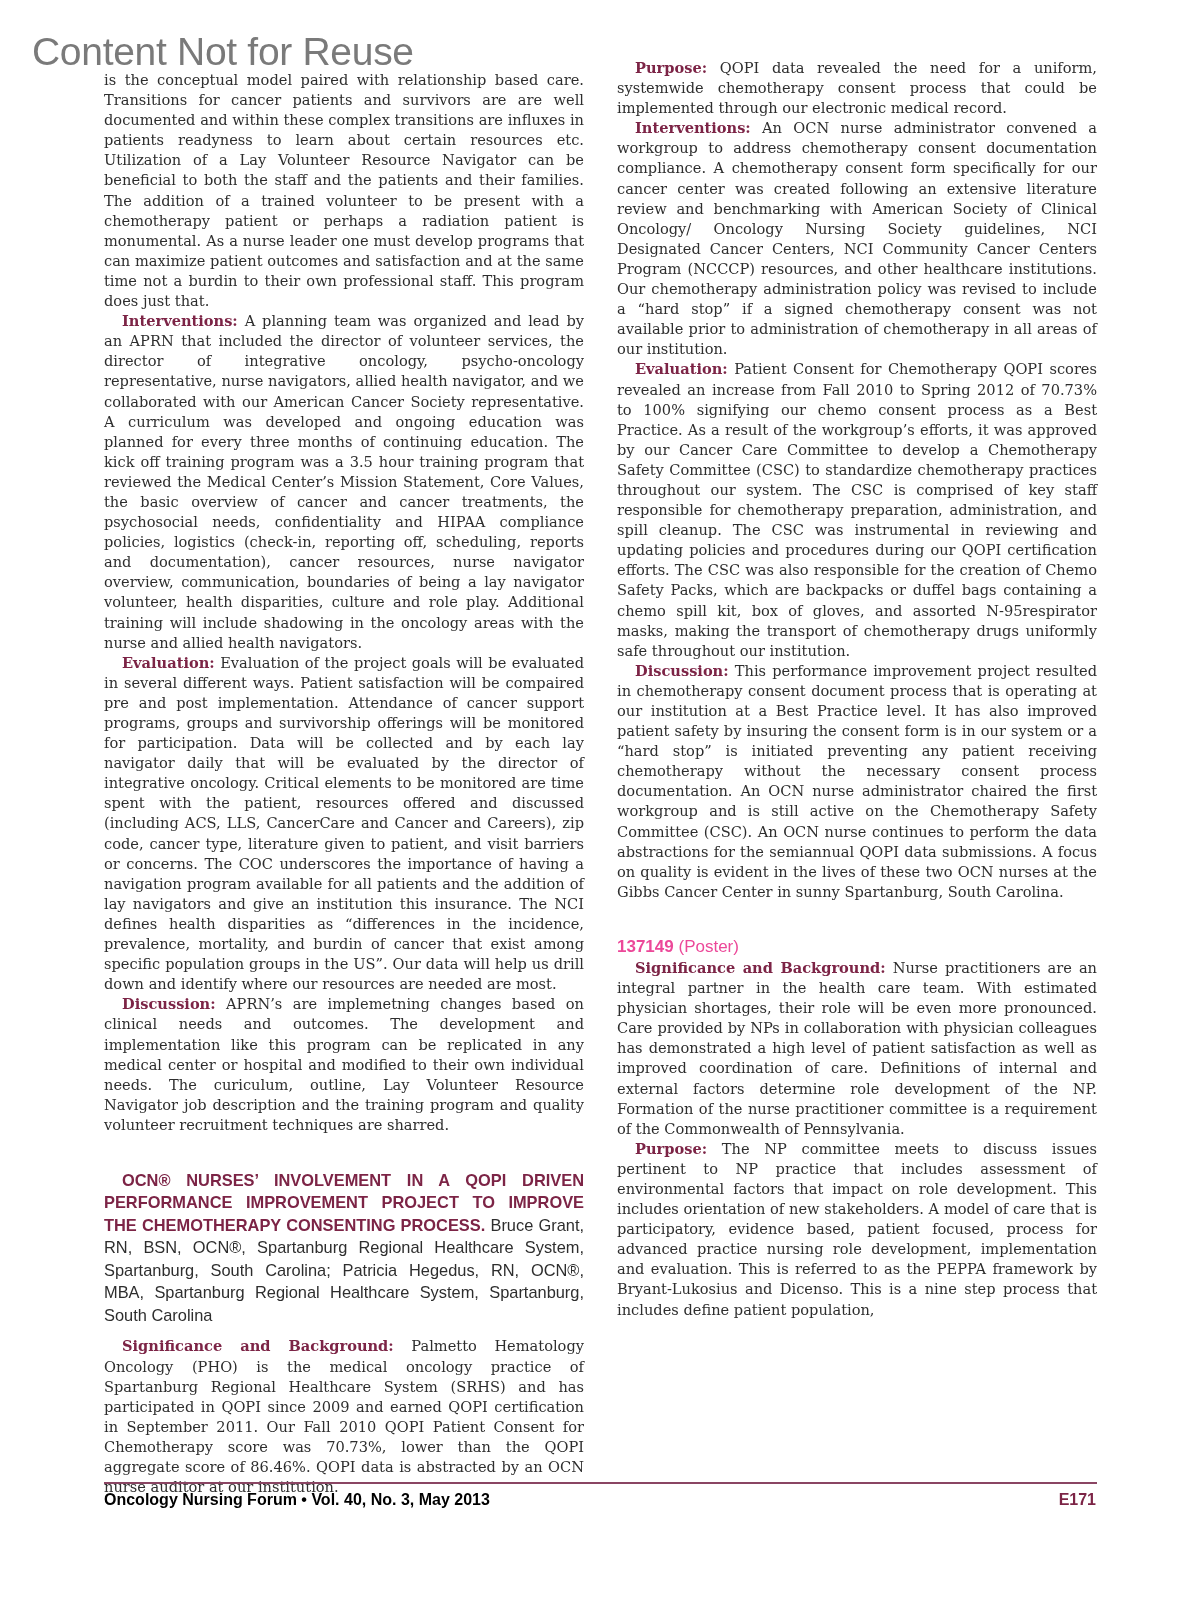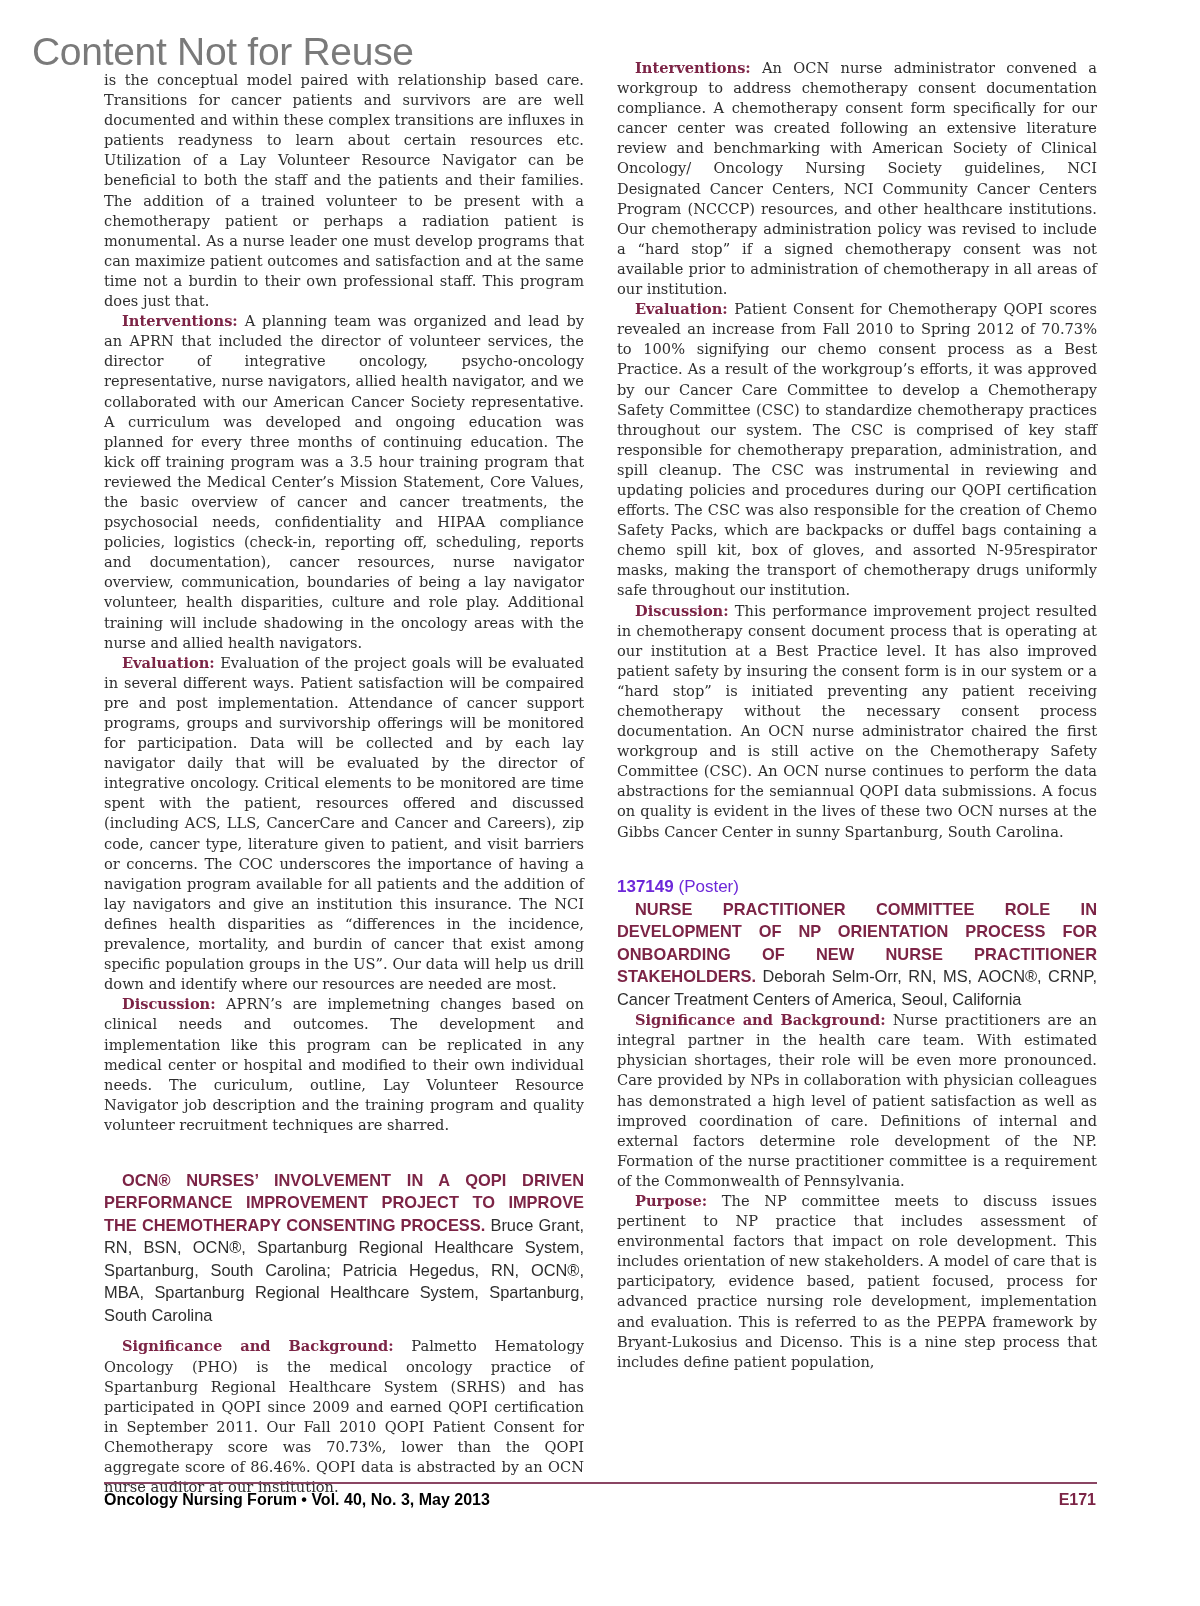--- a/index.html
+++ b/index.html
@@ -15,21 +15,21 @@
     text-align: justify; hyphens: auto;
   }
   .col.left { left: 104px; margin-top: 12px; }
   .col.right { left: 617px; width: 480px; }
   .col p { margin: 0; text-indent: 18px; }
   .col p.noindent { text-indent: 0; }
   .head { color: #7c2446; font-weight: bold; }
   .abstract-block { margin-top: 34px; }
   .abs-id {
     font-family: "Liberation Sans", sans-serif; font-size: 17px; line-height: 22px;
-    color: #6d28d9; text-align: left;
+    color: #ec4899; text-align: left;
   }
   .abs-id b { font-weight: bold; }
   .abs-id span.type { font-weight: normal; }
   .abs-title {
     font-family: "Liberation Sans", sans-serif; font-size: 16.4px; line-height: 22.5px;
     color: #2e2e2e; text-align: justify; margin: 0;
   }
   .abs-title .t { color: #7c2446; font-weight: bold; }
   .abs-meta {
     font-family: "Liberation Sans", sans-serif; font-size: 16.4px; line-height: 22.5px;
@@ -61,27 +61,27 @@
   <p><span class="head">Discussion:</span><span> APRN’s are implemetning changes based on clinical needs and outcomes. The development and implementation like this program can be replicated in any medical center or hospital and modified to their own individual needs. The curiculum, outline, Lay Volunteer Resource Navigator job description and the training program and quality volunteer recruitment techniques are sharred.</span></p>
 
   <div class="abstract-block">
     <p class="abs-title"><span class="t">OCN® NURSES’ INVOLVEMENT IN A QOPI DRIVEN PERFORMANCE IMPROVEMENT PROJECT TO IMPROVE THE CHEMOTHERAPY CONSENTING PROCESS.</span><span> Bruce Grant, RN, BSN, OCN®, Spartanburg Regional Healthcare System, Spartanburg, South Carolina; Patricia Hegedus, RN, OCN®, MBA, Spartanburg Regional Healthcare System, Spartanburg, South Carolina</span></p>
     <div style="height:10px"></div>
     <p><span class="head">Significance and Background:</span><span> Palmetto Hematology Oncology (PHO) is the medical oncology practice of Spartanburg Regional Healthcare System (SRHS) and has participated in QOPI since 2009 and earned QOPI certification in September 2011. Our Fall 2010 QOPI Patient Consent for Chemotherapy score was 70.73%, lower than the QOPI aggregate score of 86.46%. QOPI data is abstracted by an OCN nurse auditor at our institution.</span></p>
   </div>
 </div>
 
 <div class="col right">
+  <p><span class="head">Purpose:</span><span> QOPI data revealed the need for a uniform, systemwide chemotherapy consent process that could be implemented through our electronic medical record.</span></p>
   <p><span class="head">Interventions:</span><span> An OCN nurse administrator convened a workgroup to address chemotherapy consent documentation compliance. A chemotherapy consent form specifically for our cancer center was created following an extensive literature review and benchmarking with American Society of Clinical Oncology/ Oncology Nursing Society guidelines, NCI Designated Cancer Centers, NCI Community Cancer Centers Program (NCCCP) resources, and other healthcare institutions. Our chemotherapy administration policy was revised to include a “hard stop” if a signed chemotherapy consent was not available prior to administration of chemotherapy in all areas of our institution.</span></p>
   <p><span class="head">Evaluation:</span><span> Patient Consent for Chemotherapy QOPI scores revealed an increase from Fall 2010 to Spring 2012 of 70.73% to 100% signifying our chemo consent process as a Best Practice. As a result of the workgroup’s efforts, it was approved by our Cancer Care Committee to develop a Chemotherapy Safety Committee (CSC) to standardize chemotherapy practices throughout our system. The CSC is comprised of key staff responsible for chemotherapy preparation, administration, and spill cleanup. The CSC was instrumental in reviewing and updating policies and procedures during our QOPI certification efforts. The CSC was also responsible for the creation of Chemo Safety Packs, which are backpacks or duffel bags containing a chemo spill kit, box of gloves, and assorted N-95respirator masks, making the transport of chemotherapy drugs uniformly safe throughout our institution.</span></p>
   <p><span class="head">Discussion:</span><span> This performance improvement project resulted in chemotherapy consent document process that is operating at our institution at a Best Practice level. It has also improved patient safety by insuring the consent form is in our system or a “hard stop” is initiated preventing any patient receiving chemotherapy without the necessary consent process documentation. An OCN nurse administrator chaired the first workgroup and is still active on the Chemotherapy Safety Committee (CSC). An OCN nurse continues to perform the data abstractions for the semiannual QOPI data submissions. A focus on quality is evident in the lives of these two OCN nurses at the Gibbs Cancer Center in sunny Spartanburg, South Carolina.</span></p>
 
   <div class="abstract-block">
     <div class="abs-id"><b>137149</b> <span class="type">(Poster)</span></div>
-    <p class="abs-title"><span class="t">NURSE PRACTITIONER COMMITTEE ROLE IN DEVELOPMENT OF NP ORIENTATION PROCESS FOR ONBOARDING OF NEW NURSE PRACTITIONER STAKEHOLDERS.</span><span> Deborah Selm-Orr, RN, MS, AOCN®, CRNP, Cancer Treatment Centers of America, Seoul, California</span></p>
     <p><span class="head">Significance and Background:</span><span> Nurse practitioners are an integral partner in the health care team. With estimated physician shortages, their role will be even more pronounced. Care provided by NPs in collaboration with physician colleagues has demonstrated a high level of patient satisfaction as well as improved coordination of care. Definitions of internal and external factors determine role development of the NP. Formation of the nurse practitioner committee is a requirement of the Commonwealth of Pennsylvania.</span></p>
     <p><span class="head">Purpose:</span><span> The NP committee meets to discuss issues pertinent to NP practice that includes assessment of environmental factors that impact on role development. This includes orientation of new stakeholders. A model of care that is participatory, evidence based, patient focused, process for advanced practice nursing role development, implementation and evaluation. This is referred to as the PEPPA framework by Bryant-Lukosius and Dicenso. This is a nine step process that includes define patient population,</span></p>
   </div>
 </div>
 
 <div class="footer-rule"></div>
 <div class="footer-left">Oncology Nursing Forum • Vol. 40, No. 3, May 2013</div>
 <div class="footer-right">E171</div>
 
 </body></html>

